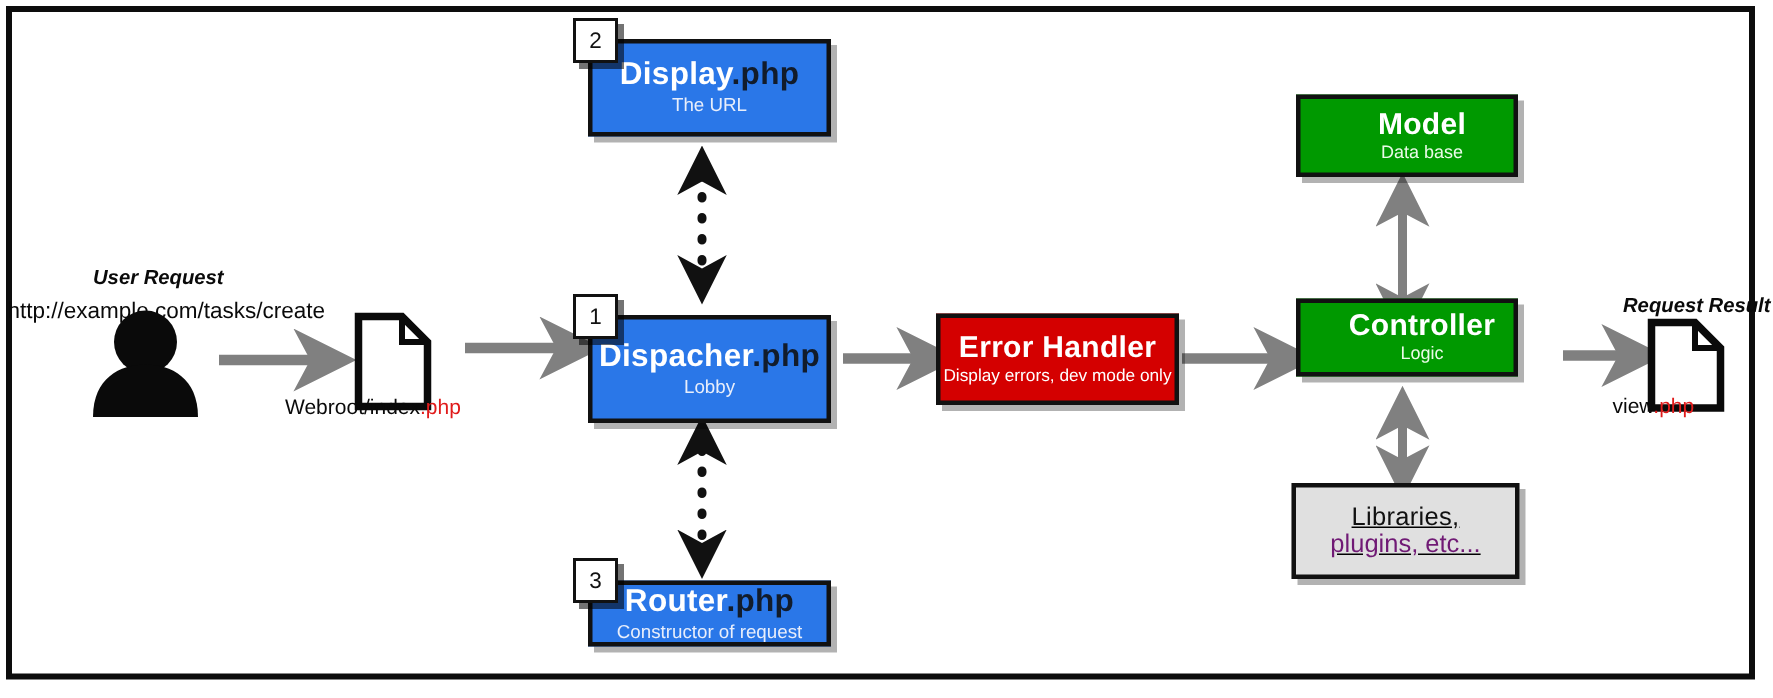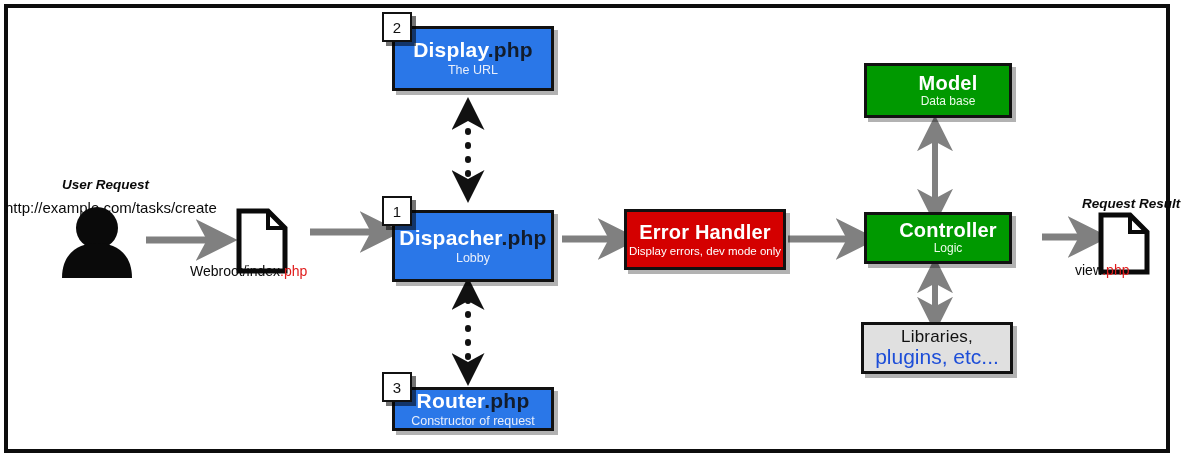--- a/index.html
+++ b/index.html
@@ -44,21 +44,21 @@
   .node.blue .title .ext{color:#121c2b;font-weight:bold;}
   .node.blue .sub{color:#e8eefb;font-size:12.5px;margin-top:3px;}
   .node.red{background:#d40000;}
   .node.red .title{color:#ffffff;font-size:20px;}
   .node.red .sub{color:#ffffff;font-size:11.5px;margin-top:2px;}
   .node.green{background:#009900;padding-left:20px;}
   .node.green .title{color:#ffffff;font-size:20px;}
   .node.green .sub{color:#eafbe8;font-size:12px;margin-top:1px;}
   .node.gray{background:#e0e0e0;}
   .node.gray .title{color:#111111;font-size:17px;font-weight:normal;}
-  .node.gray .sub{color:#1d4ed8;font-size:21px;}
+  .node.gray .sub{color:#701a75;font-size:17px;}
 
   .badge{
     position:absolute;
     width:30px;height:30px;
     background:#ffffff;
     border:2.5px solid #111111;
     box-sizing:border-box;
     display:flex;align-items:center;justify-content:center;
     font-size:15px;color:#111111;
     box-shadow:4px 4px 0 rgba(0,0,0,0.55);
@@ -194,23 +194,23 @@
   <div class="node red" style="left:624px;top:209px;width:162px;height:61px;">
     <div class="title">Error Handler</div>
     <div class="sub">Display errors, dev mode only</div>
   </div>
 
   <div class="node green" style="left:864px;top:63px;width:148px;height:55px;">
     <div class="title">Model</div>
     <div class="sub">Data base</div>
   </div>
 
-  <div class="node green" style="left:864px;top:212px;width:148px;height:52px;">
+  <div class="node green" style="left:864px;top:199px;width:148px;height:52px;">
     <div class="title">Controller</div>
     <div class="sub">Logic</div>
   </div>
 
-  <div class="node gray" style="left:861px;top:322px;width:152px;height:52px;">
+  <div class="node gray" style="left:861px;top:322px;width:152px;height:64px;text-decoration:underline;">
     <div class="title">Libraries,</div>
     <div class="sub">plugins, etc...</div>
   </div>
 
 </div>
 
 </body></html>

